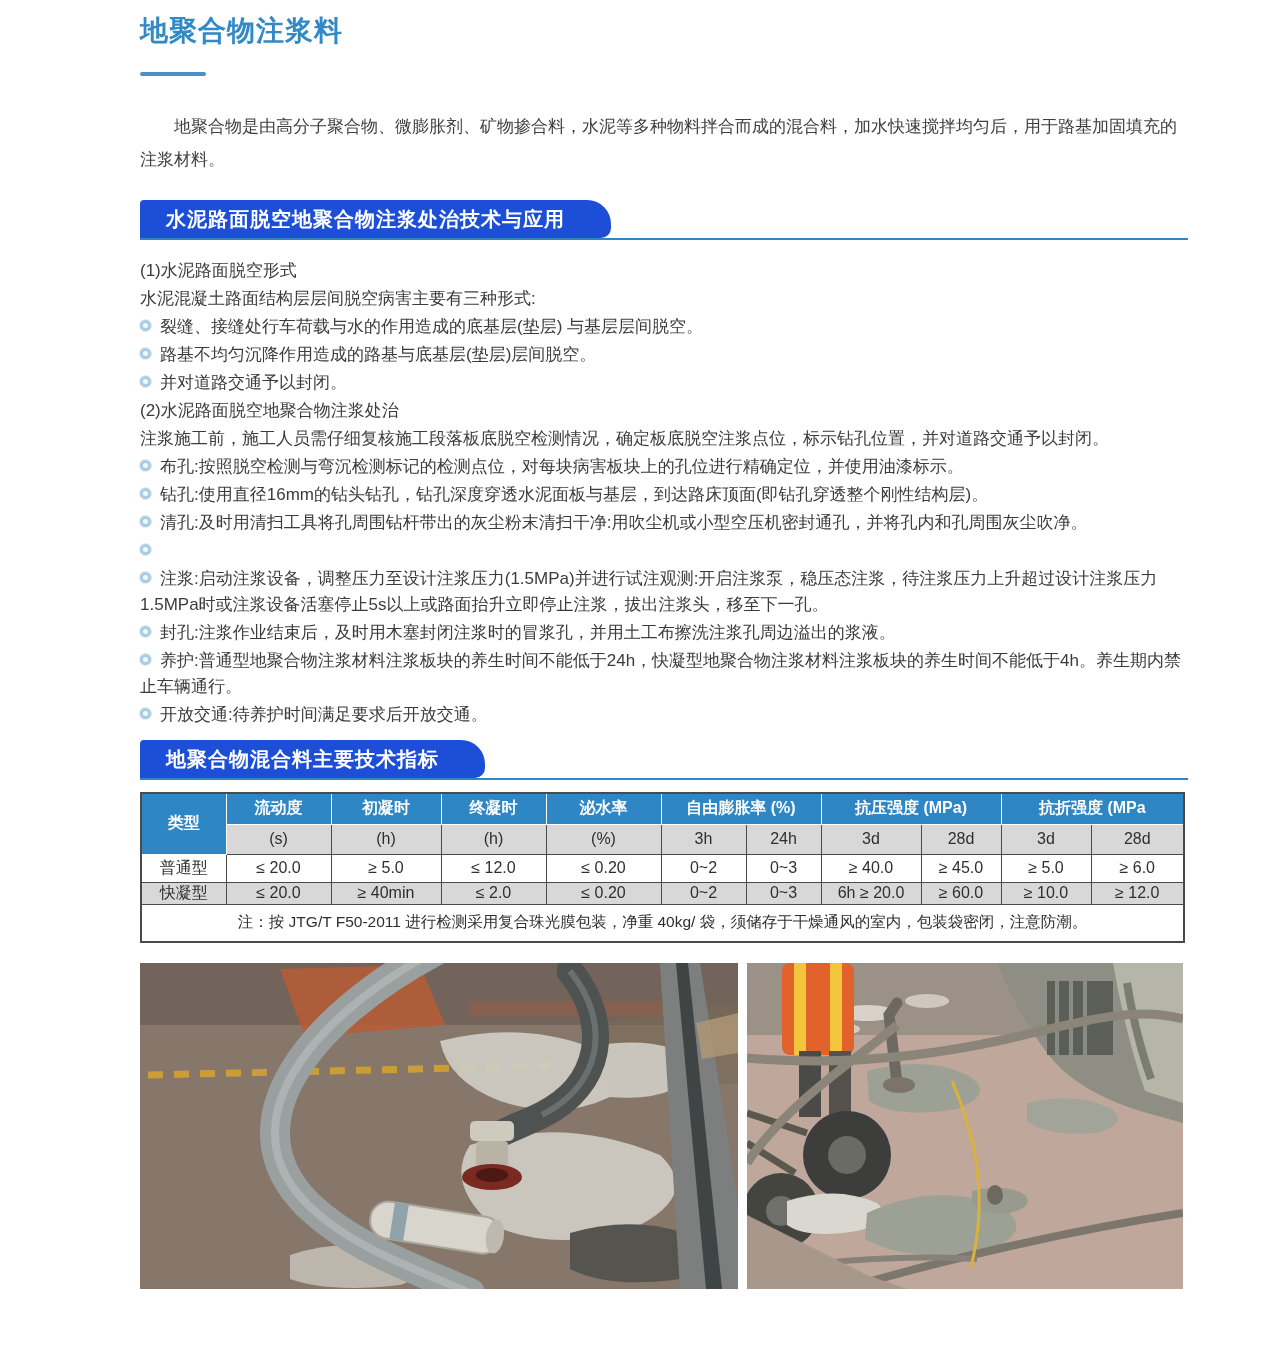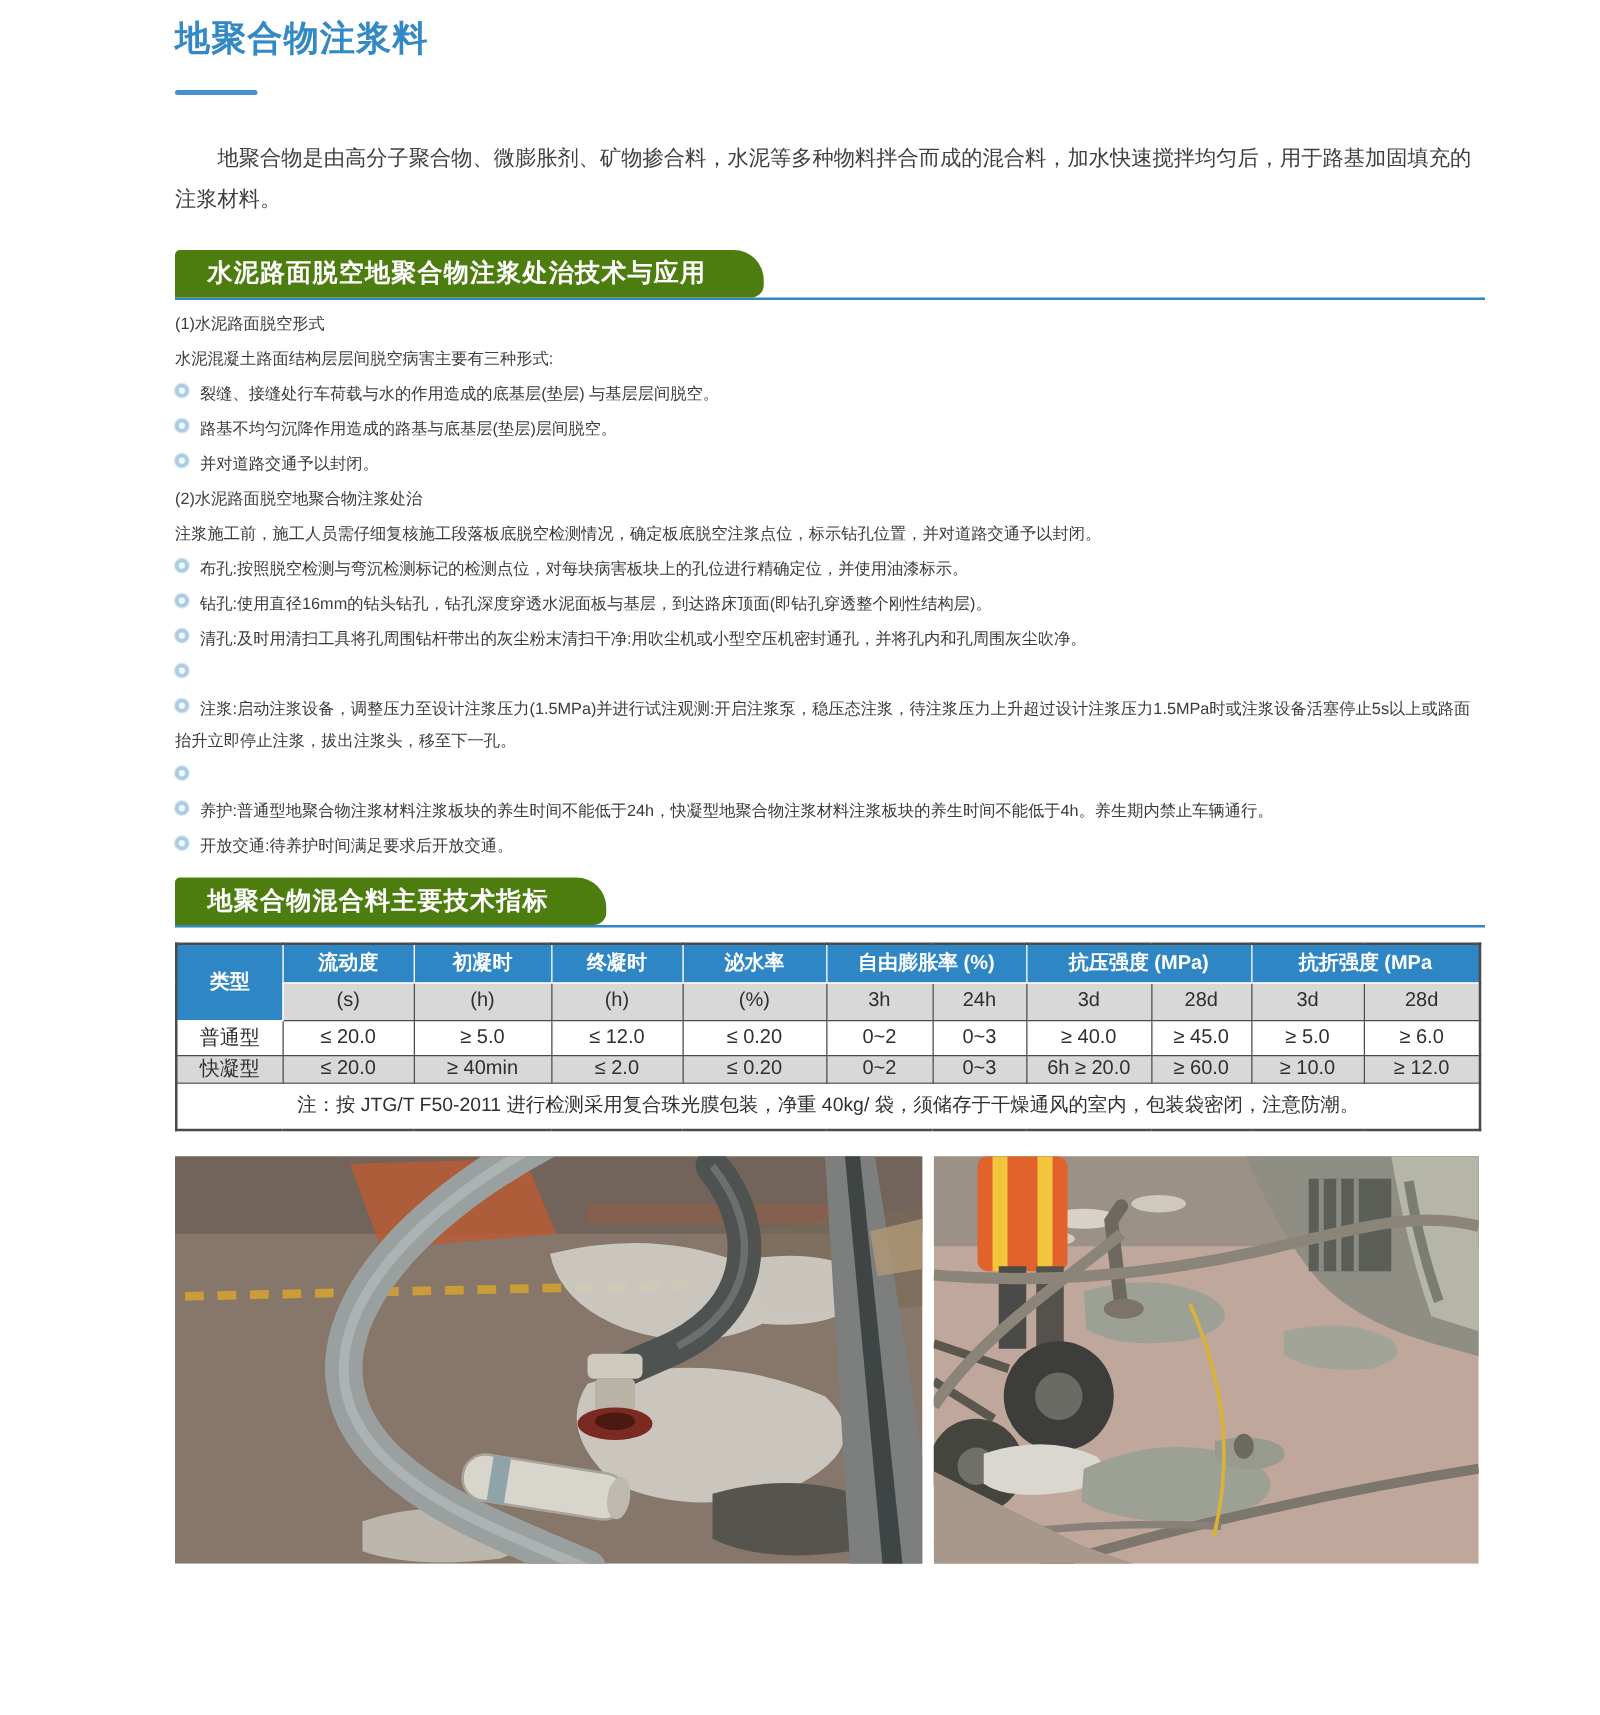--- a/index.html
+++ b/index.html
@@ -8,24 +8,24 @@
   .page { position:relative; width:1280px; height:1372px; background:#fff; overflow:hidden; }
   .content { margin-left:140px; width:1046px; padding-top:12px; }
 
   h1.title { font-size:28px; font-weight:bold; color:#3289c5; letter-spacing:1px; }
   .title-dash { margin-top:22px; width:66px; height:4px; background:#4a90c8; border-radius:2px; }
 
   .intro { margin-top:34px; font-size:17px; line-height:33px; color:#3e3e3e; text-indent:2em; width:1046px; }
 
   .banner-row { margin-top:24px; width:1048px; border-bottom:2px solid #2e86c4; position:relative; }
   .banner-row.second { margin-top:12px; }
-  .banner-tab { display:inline-block; background:#4d7c0f; color:#ffffff; font-size:20px; font-weight:bold;
+  .banner-tab { display:inline-block; background:#1d4ed8; color:#ffffff; font-size:20px; font-weight:bold;
     line-height:38px; height:38px; padding:0 46px 0 26px; border-radius:4px 24px 10px 0; letter-spacing:1px; }
 
-  .body-text { margin-top:6px; width:1048px; font-size:13px; color:#3b3b3b; }
+  .body-text { margin-top:18px; width:1048px; font-size:17px; color:#3b3b3b; }
   .body-text p { line-height:26px; margin:2px 0; }
   .ring { display:inline-block; width:11px; height:11px; border:3px solid #a9cde3; border-radius:50%;
     background:#f4f9fc; box-shadow:0 0 0 1px #dcebf5; margin-right:9px; vertical-align:1px; }
 
   table.spec { margin-top:12px; width:1043px; border-collapse:collapse; font-size:16px; color:#2f2f2f;
     border:2px solid #4a4a4a; table-layout:fixed; text-align:center; }
   table.spec th, table.spec td { border:1px solid #4a4a4a; padding:0; }
   table.spec tr.h1 th { background:#2e86c4; color:#fff; font-weight:bold; height:31px; border:1px solid #ffffff; font-size:16px; }
   table.spec th.corner { background:#2e86c4; color:#fff; border:1px solid #ffffff; font-weight:bold; }
   table.spec tr.h2 td { background:#d8d8d8; height:30px; }
@@ -61,21 +61,21 @@
       <p><span class="ring"></span><span>裂缝、接缝处行车荷载与水的作用造成的底基层(垫层) 与基层层间脱空。</span></p>
       <p><span class="ring"></span><span>路基不均匀沉降作用造成的路基与底基层(垫层)层间脱空。</span></p>
       <p><span class="ring"></span><span>并对道路交通予以封闭。</span></p>
       <p><span>(2)水泥路面脱空地聚合物注浆处治</span></p>
       <p><span>注浆施工前，施工人员需仔细复核施工段落板底脱空检测情况，确定板底脱空注浆点位，标示钻孔位置，并对道路交通予以封闭。</span></p>
       <p><span class="ring"></span><span>布孔:按照脱空检测与弯沉检测标记的检测点位，对每块病害板块上的孔位进行精确定位，并使用油漆标示。</span></p>
       <p><span class="ring"></span><span>钻孔:使用直径16mm的钻头钻孔，钻孔深度穿透水泥面板与基层，到达路床顶面(即钻孔穿透整个刚性结构层)。</span></p>
       <p><span class="ring"></span><span>清孔:及时用清扫工具将孔周围钻杆带出的灰尘粉末清扫干净:用吹尘机或小型空压机密封通孔，并将孔内和孔周围灰尘吹净。</span></p>
       <p><span class="ring"></span></p>
       <p><span class="ring"></span><span>注浆:启动注浆设备，调整压力至设计注浆压力(1.5MPa)并进行试注观测:开启注浆泵，稳压态注浆，待注浆压力上升超过设计注浆压力1.5MPa时或注浆设备活塞停止5s以上或路面抬升立即停止注浆，拔出注浆头，移至下一孔。</span></p>
-      <p><span class="ring"></span></p>
+      <p><span class="ring"></span><span>封孔:注浆作业结束后，及时用木塞封闭注浆时的冒浆孔，并用土工布擦洗注浆孔周边溢出的浆液。</span></p>
       <p><span class="ring"></span><span>养护:普通型地聚合物注浆材料注浆板块的养生时间不能低于24h，快凝型地聚合物注浆材料注浆板块的养生时间不能低于4h。养生期内禁止车辆通行。</span></p>
       <p><span class="ring"></span><span>开放交通:待养护时间满足要求后开放交通。</span></p>
     </div>
 
     <div class="banner-row second">
       <div class="banner-tab">
         <span>地聚合物混合料主要技术指标</span>
       </div>
     </div>
 

